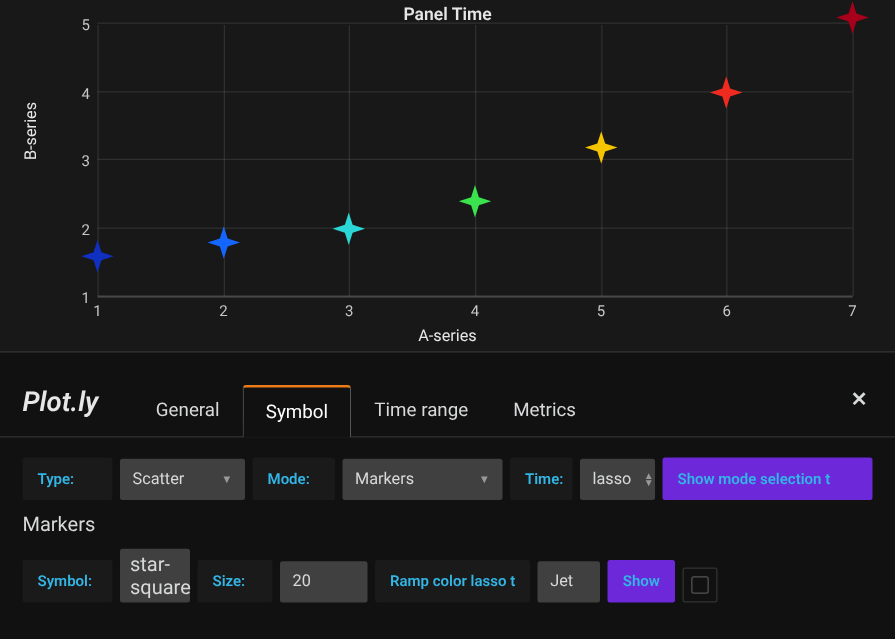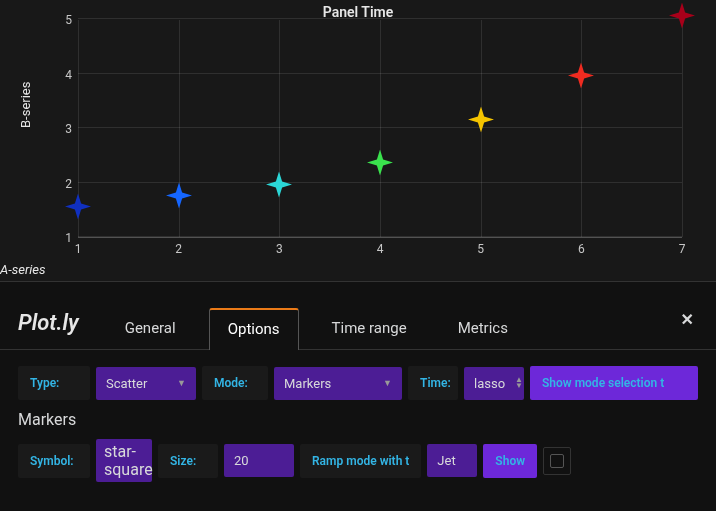--- a/index.html
+++ b/index.html
@@ -52,24 +52,23 @@
     position: absolute;
     top: 242px;
     font-size: 12px;
     color: #c7c7c7;
     transform: translateX(-50%);
   }
   .xlabel {
     position: absolute;
     top: 262px;
     width: 100%;
-    text-align: left;
+    text-align: center;
     font-size: 13px;
     color: #e7e7e7;
-    font-style: italic;
   }
   .ylabel {
     position: absolute;
     left: 18px;
     top: 128px;
     transform: rotate(-90deg);
     transform-origin: left top;
     font-size: 13px;
     color: #e7e7e7;
   }
@@ -89,21 +88,21 @@
     position: relative;
     height: 68px;
   }
   .brand {
     font-style: italic;
     font-weight: 600;
     font-size: 22px;
     color: #e7e7e7;
     padding-bottom: 14px;
   }
-  .tabs { display: flex; align-items: flex-end; gap: 15px; justify-content: space-between; }
+  .tabs { display: flex; align-items: flex-end; gap: 0; justify-content: space-between; }
   .tab {
     padding: 10px 18px 12px 18px;
     font-size: 15px;
     color: #d8d9da;
     cursor: pointer;
   }
   .tab.active {
     color: #ffffff;
     border: 1px solid #555;
     border-bottom: none;
@@ -123,35 +122,35 @@
     cursor: pointer;
   }
 
   
   .form {
     padding: 16px 18px 0 18px;
   }
   .row {
     display: flex;
     flex-wrap: nowrap;
-    align-items: center;
+    align-items: flex-end;
     gap: 6px;
     margin-bottom: 10px;
   }
   .lbl {
     background: #1a1a1a;
     color: #33b5e5;
     font-weight: 600;
     font-size: 12px;
     padding: 10px 12px;
     border-radius: 2px;
     white-space: nowrap;
   }
   .field {
-    background: #4c1d95;
+    background: #404040;
     color: #d8d9da;
     font-size: 13px;
     padding: 9px 10px;
     border-radius: 2px;
     position: relative;
     display: flex;
     align-items: center;
     gap: 6px;
   }
   .field .caret {
@@ -269,21 +268,21 @@
   <div class="xtick" style="left:581.3px">6</div>
   <div class="xtick" style="left:682px">7</div>
 
   <div class="xlabel">A-series</div>
 </div>
 
 <div class="editor-header">
   <div class="brand">Plot.ly</div>
   <div class="tabs">
     <div class="tab">General</div>
-    <div class="tab active">Options</div>
+    <div class="tab active">Symbol</div>
     <div class="tab">Time range</div>
     <div class="tab">Metrics</div>
   </div>
   <div class="close-x">✕</div>
 </div>
 
 <div class="form">
 
   <div class="row">
     <div class="lbl" style="width:72px">Type:</div>
@@ -316,21 +315,21 @@
     <div class="lbl" style="width:72px">Symbol:</div>
     <div class="field" style="width:56px; line-height:1.1; font-size:16px; padding:4px 8px;">
       <span>star-square</span>
     </div>
 
     <div class="lbl" style="width:60px">Size:</div>
     <div class="field" style="width:70px">
       <span>20</span>
     </div>
 
-    <div class="lbl" style="overflow:hidden">Ramp mode with t</div>
+    <div class="lbl" style="overflow:hidden">Ramp color lasso t</div>
 
     <div class="field" style="width:50px">
       <span>Jet</span>
     </div>
 
     <div class="link-btn">Show</div>
 
     <div class="chk">
       <div class="chk-inner"></div>
     </div>

